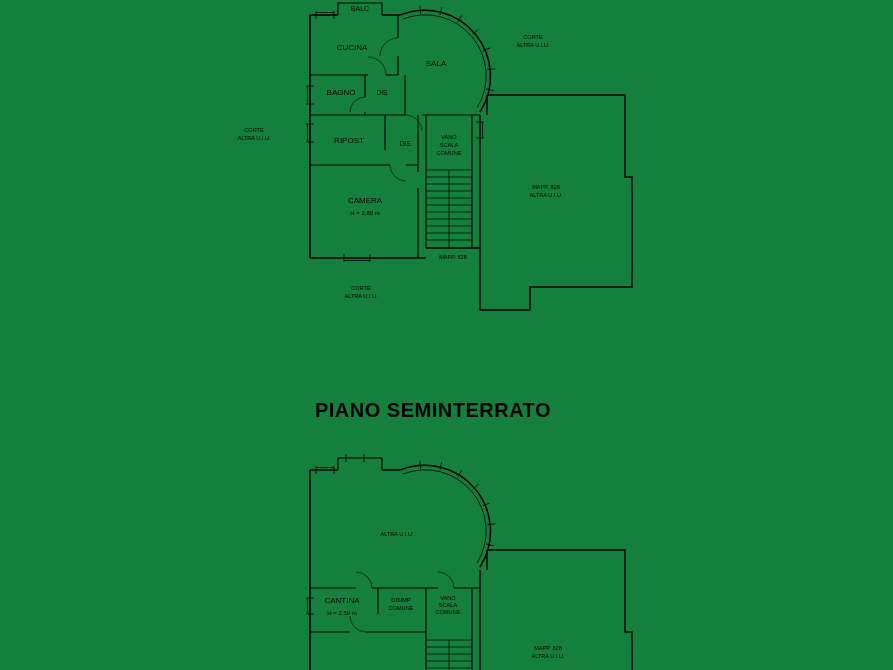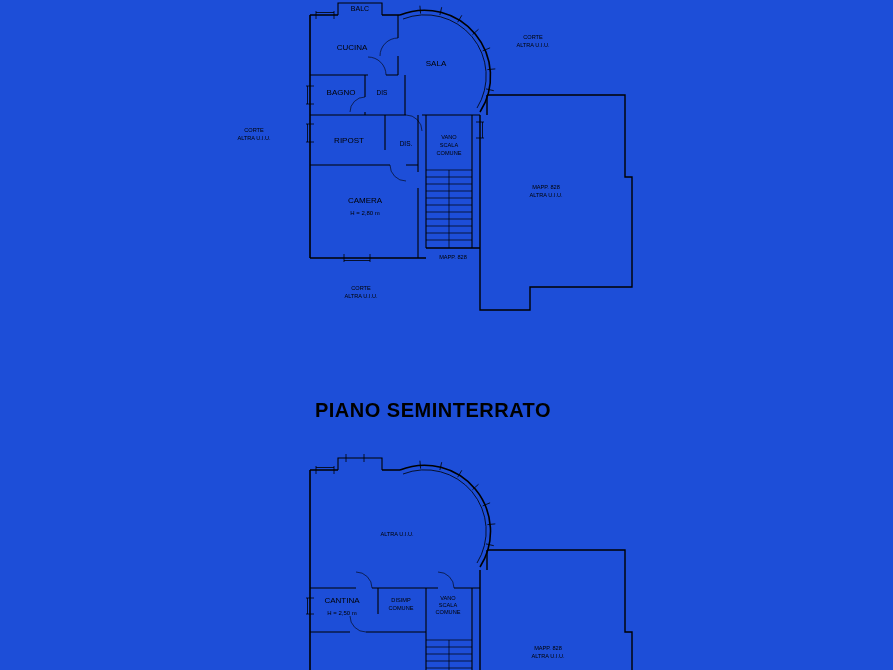--- a/index.html
+++ b/index.html
@@ -1,16 +1,16 @@
 <!DOCTYPE html>
 <html><head>
 <meta charset="utf-8">
 <style>
   html,body{margin:0;padding:0;background:#fff;}
-  #canvas{position:relative;width:893px;height:670px;background:#1d4ed8;overflow:hidden;
+  #canvas{position:relative;width:893px;height:670px;background:#15803d;overflow:hidden;
           font-family:"Liberation Sans",sans-serif;}
   svg{position:absolute;left:0;top:0;}
   svg text{fill:#000;text-anchor:middle;font-family:"Liberation Sans",sans-serif;}
   .t8{font-size:8px;}
   .t7{font-size:7px;}
   .t65{font-size:6.5px;}
   .t6{font-size:6px;}
   .t55{font-size:5.6px;}
   .title{font-size:20px;font-weight:bold;letter-spacing:0.5px;}
   .wall-ext{stroke:#000;stroke-width:1.6;fill:none;}

